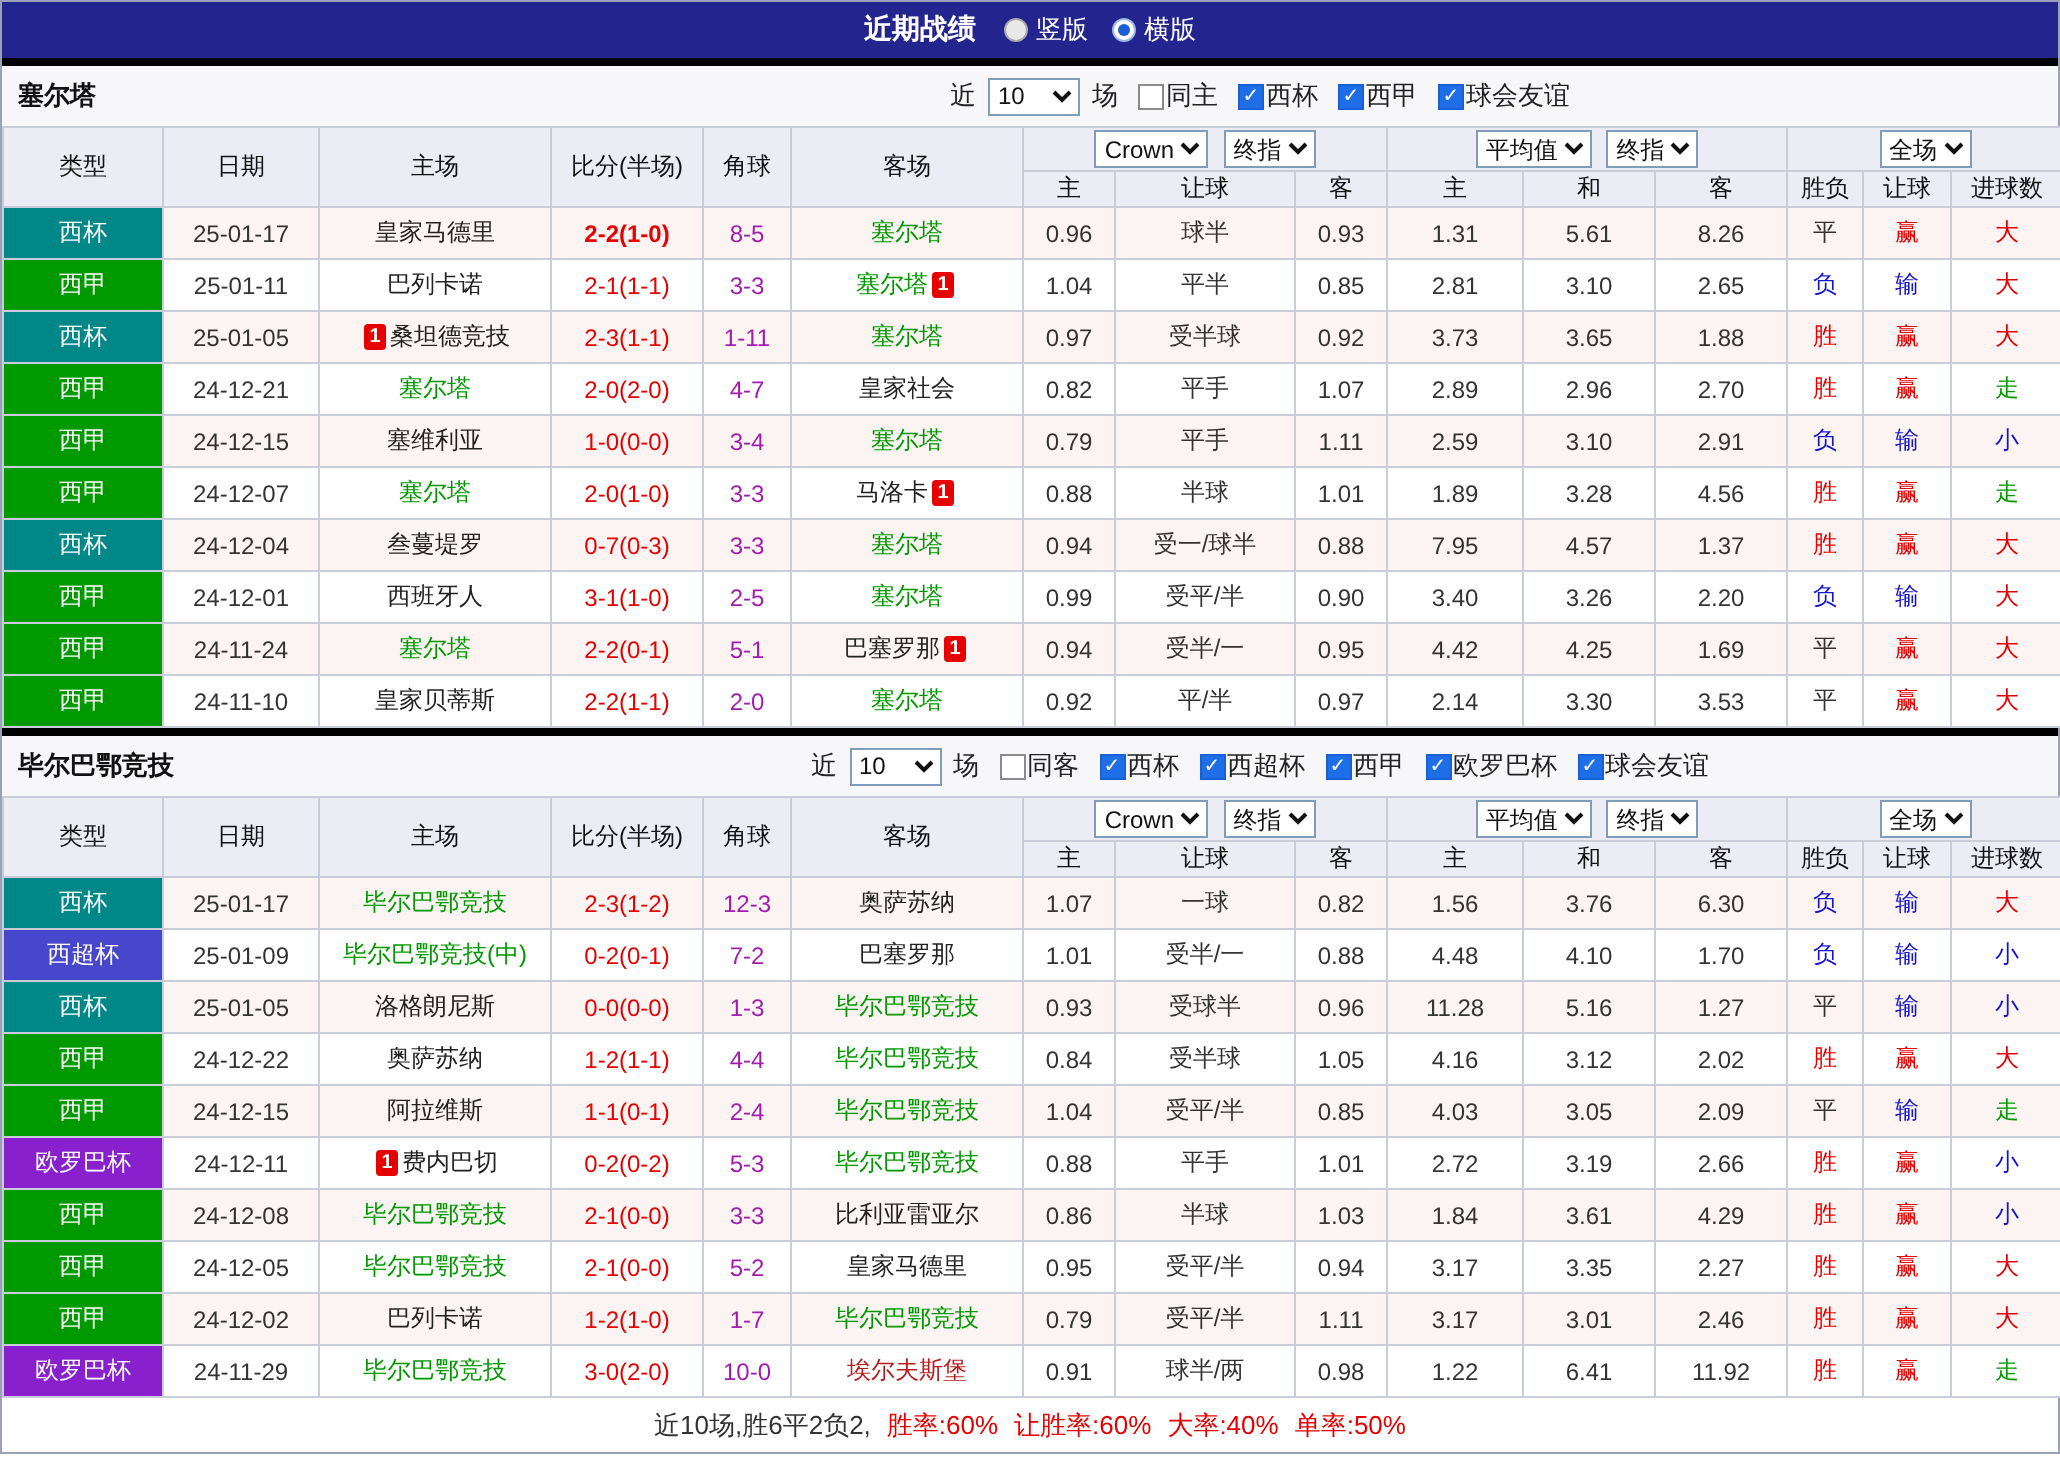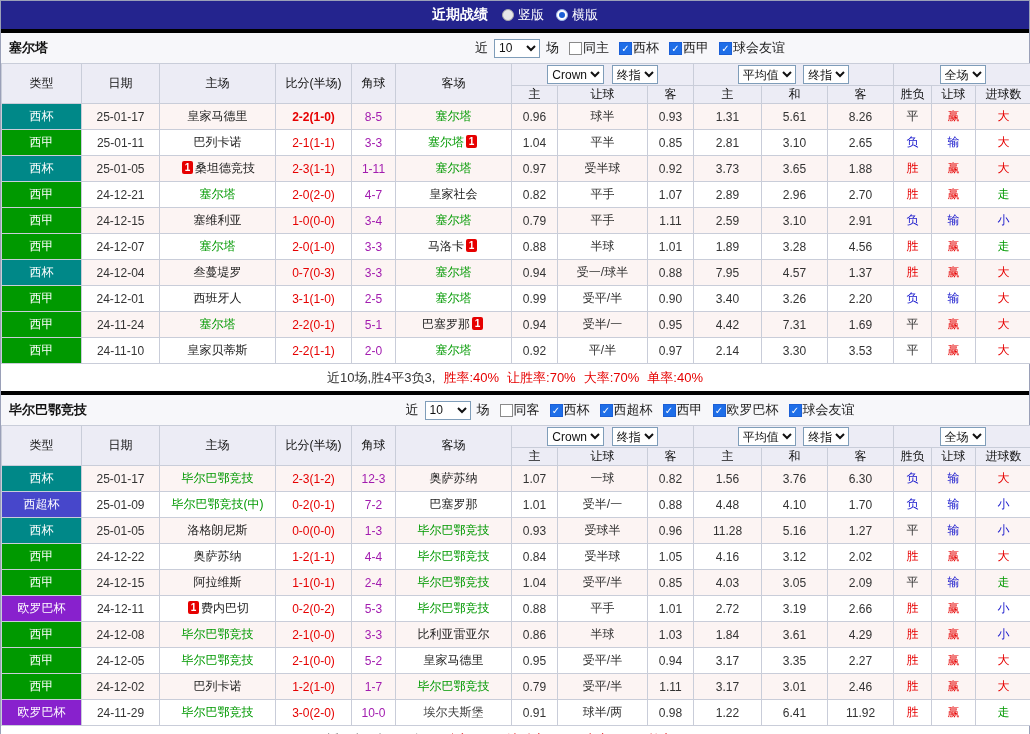--- a/index.html
+++ b/index.html
@@ -335,21 +335,21 @@
             <td class="type" style="background: rgb(0, 153, 0);">西甲</td>
             <td class="date">24-11-24</td>
             <td class="teamcell"><span class="team tracked" style="color: rgb(0, 153, 0);">塞尔塔</span></td>
             <td class="score" style="color: rgb(230, 0, 0);">2-2(0-1)</td>
             <td class="corner">5-1</td>
             <td class="teamcell"><span class="team" style="color: rgb(34, 34, 34);">巴塞罗那</span><span class="redcard">1</span></td>
             <td class="odds">0.94</td>
             <td class="odds">受半/一</td>
             <td class="odds">0.95</td>
             <td class="odds">4.42</td>
-            <td class="odds">7.31</td>
+            <td class="odds">4.25</td>
             <td class="odds">1.69</td>
             <td class="res" style="color: rgb(51, 51, 51);">平</td>
             <td class="res" style="color: rgb(230, 0, 0);">赢</td>
             <td class="res" style="color: rgb(230, 0, 0);">大</td>
           </tr>
           <tr>
             <td class="type" style="background: rgb(0, 153, 0);">西甲</td>
             <td class="date">24-11-10</td>
             <td class="teamcell"><span class="team" style="color: rgb(34, 34, 34);">皇家贝蒂斯</span></td>
             <td class="score" style="color: rgb(230, 0, 0);">2-2(1-1)</td>
@@ -360,27 +360,20 @@
             <td class="odds">0.97</td>
             <td class="odds">2.14</td>
             <td class="odds">3.30</td>
             <td class="odds">3.53</td>
             <td class="res" style="color: rgb(51, 51, 51);">平</td>
             <td class="res" style="color: rgb(230, 0, 0);">赢</td>
             <td class="res" style="color: rgb(230, 0, 0);">大</td>
           </tr>
         </tbody>
     </table>
-    <div class="summary">
-        <span class="seg" style="color: rgb(51, 51, 51);">近10场,胜4平3负3,</span>
-        <span class="seg" style="color: rgb(230, 0, 0);">胜率:40%</span>
-        <span class="seg" style="color: rgb(230, 0, 0);">让胜率:70%</span>
-        <span class="seg" style="color: rgb(230, 0, 0);">大率:70%</span>
-        <span class="seg" style="color: rgb(230, 0, 0);">单率:40%</span>
-      </div>
   </section>
 
   <section class="panel">
     <div class="section-head">
       <div class="team-title">毕尔巴鄂竞技</div>
       <div class="filters">
         <span class="flabel">近</span>
         <select class="sel count"><option>10</option></select>
         <span class="flabel">场</span>
         <span class="checks">
@@ -614,21 +607,21 @@
             <td class="res" style="color: rgb(230, 0, 0);">胜</td>
             <td class="res" style="color: rgb(230, 0, 0);">赢</td>
             <td class="res" style="color: rgb(230, 0, 0);">大</td>
           </tr>
           <tr>
             <td class="type" style="background: rgb(136, 33, 205);">欧罗巴杯</td>
             <td class="date">24-11-29</td>
             <td class="teamcell"><span class="team tracked" style="color: rgb(0, 153, 0);">毕尔巴鄂竞技</span></td>
             <td class="score" style="color: rgb(230, 0, 0);">3-0(2-0)</td>
             <td class="corner">10-0</td>
-            <td class="teamcell"><span class="team" style="color: #404040;">埃尔夫斯堡</span></td>
+            <td class="teamcell"><span class="team" style="color: #b91c1c;">埃尔夫斯堡</span></td>
             <td class="odds">0.91</td>
             <td class="odds">球半/两</td>
             <td class="odds">0.98</td>
             <td class="odds">1.22</td>
             <td class="odds">6.41</td>
             <td class="odds">11.92</td>
             <td class="res" style="color: rgb(230, 0, 0);">胜</td>
             <td class="res" style="color: rgb(230, 0, 0);">赢</td>
             <td class="res" style="color: rgb(0, 153, 0);">走</td>
           </tr>

